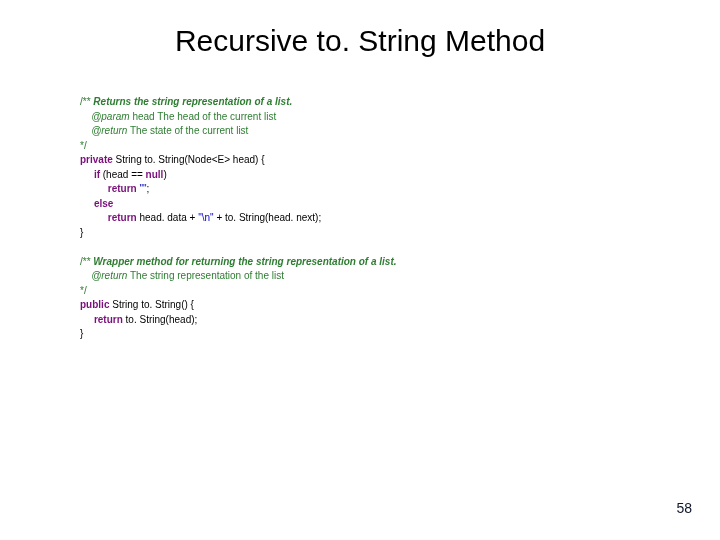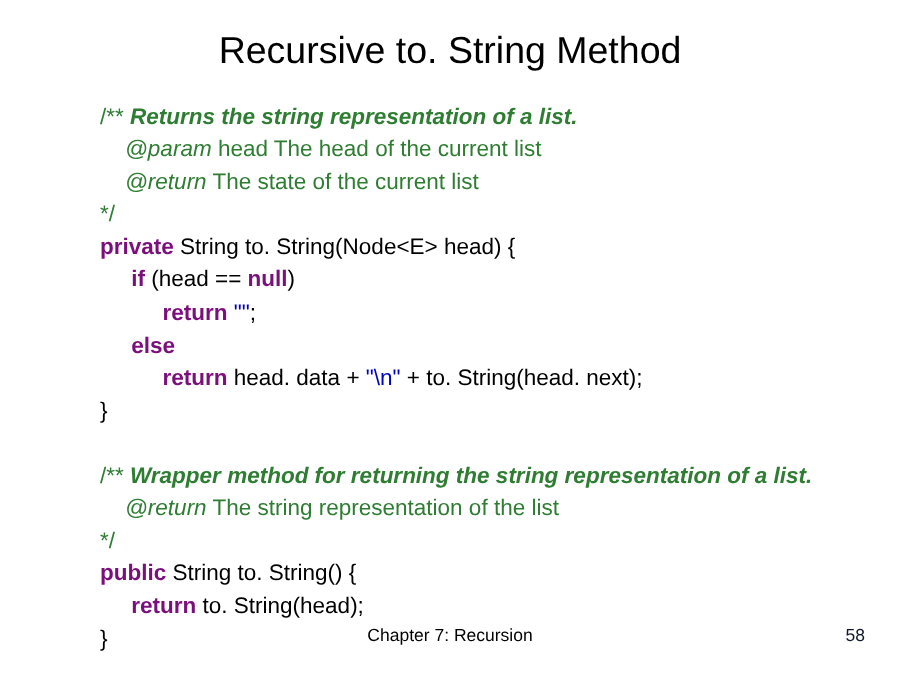--- a/index.html
+++ b/index.html
@@ -22,25 +22,25 @@
     top: 24px;
     left: 0;
     right: 0;
     text-align: center;
     font-size: 30px;
     color: #000;
     font-weight: 400;
   }
   .code-block {
     position: absolute;
-    top: 80px;
+    top: 95px;
     left: 80px;
     right: 60px;
     font-family: "Lucida Sans Unicode", "Lucida Grande", "Segoe UI", Arial, sans-serif;
-    font-size: 18px;
+    font-size: 10px;
     line-height: 1.45;
     color: #000;
     white-space: pre;
   }
   .code-block .kw { color: #7b0f7b; font-weight: bold; }
   .code-block .cm { color: #2e7d32; }
   .code-block .cm-bold { color: #2e7d32; font-weight: bold; font-style: italic; }
   .code-block .cm-it { color: #2e7d32; font-style: italic; }
   .code-block .str { color: #0000c0; }
   .footer-center {
@@ -77,15 +77,14 @@
           <span class="kw">return</span><span> head. data + </span><span class="str">"\n"</span><span> + to. String(head. next);</span>
 <span>}</span>
 
 <span class="cm">/** </span><span class="cm-bold">Wrapper method for returning the string representation of a list.</span>
     <span class="cm-it">@return</span><span class="cm"> The string representation of the list</span>
 <span class="cm">*/</span>
 <span class="kw">public</span><span> String to. String() {</span>
      <span class="kw">return</span><span> to. String(head);</span>
 <span>}</span></div>
 
-  <div class="footer-center">Chapter 7: Recursion</div>
   <div class="footer-right">58</div>
 </div>
 
 </body></html>

